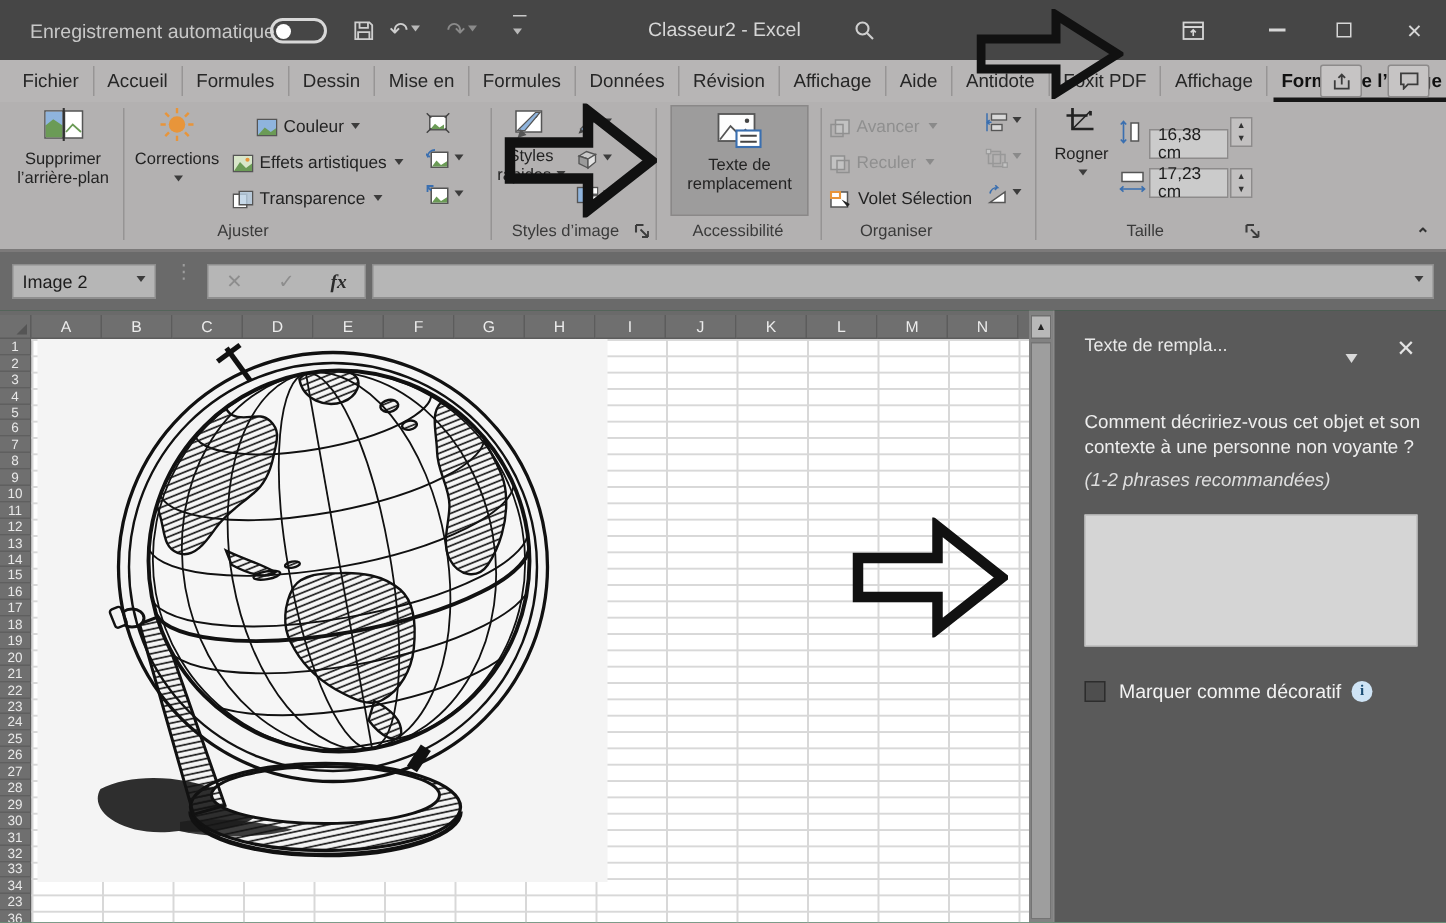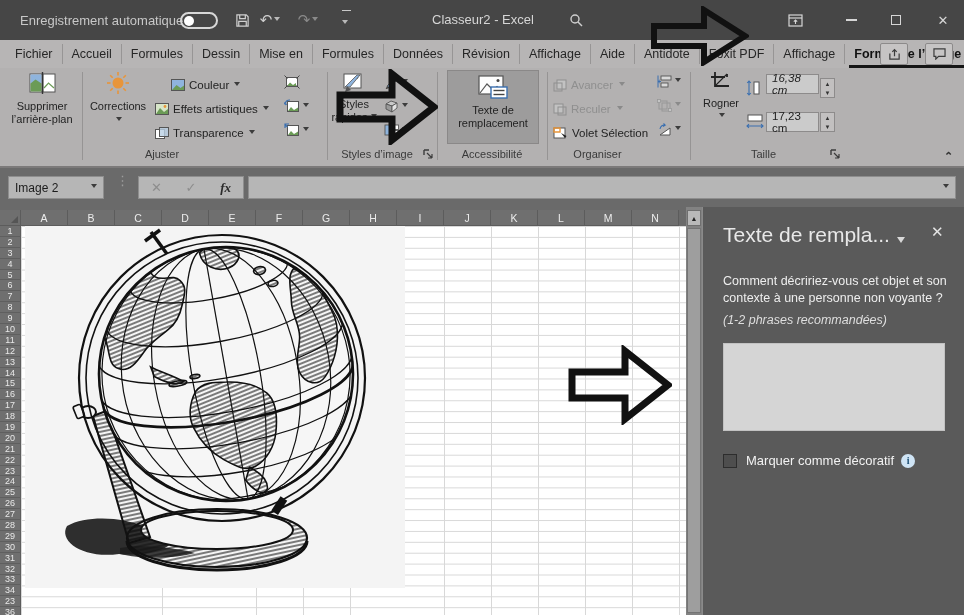--- a/index.html
+++ b/index.html
@@ -67,21 +67,21 @@
            background-size:47px 10.9px; }
   .globe-wrap { position:absolute; left:25px; top:19px; width:380px; height:362px; background:#f4f4f4; }
 
   
   .vscroll { position:absolute; left:686px; top:207px; width:16px; height:408px; background:#828282; }
   .vs-up { position:absolute; left:1px; top:3px; width:14px; height:16px; background:#b8b8b8; border:1px solid #6f6f6f; display:flex; align-items:center; justify-content:center; font-size:7px; color:#222; }
   .vs-thumb { position:absolute; left:1px; top:21px; width:14px; height:385px; background:#9e9e9e; border:1px solid #747474; }
 
   
   .pane { position:absolute; left:702px; top:207px; width:262px; height:408px; background:#5a5a5a; border-left:1px solid #8a8a8a; color:#ececec; }
-  .pane-title { position:absolute; left:20px; top:16px; font-size:21px; color:#e8e8e8; }
+  .pane-title { position:absolute; left:20px; top:16px; font-size:12px; color:#e8e8e8; }
   .pane-caret { position:absolute; left:192px; top:26px; }
   .pane-close { position:absolute; left:228px; top:16px; font-size:15px; color:#e4e4e4; }
   .pane-q { position:absolute; left:20px; top:66px; width:236px; font-size:12.5px; line-height:1.32; color:#eeeeee; }
   .pane-hint { position:absolute; left:20px; top:106px; font-size:12.5px; font-style:italic; color:#dedede; }
   .pane-ta { position:absolute; left:20px; top:136px; width:222px; height:88px; background:#d5d5d5; border:1px solid #c2c2c2; resize:none; outline:none; }
   .deco-row { position:absolute; left:20px; top:246px; display:flex; align-items:center; }
   .deco-cb { width:14px; height:14px; background:#4e4e4e; border:1.5px solid #2d2d2d; margin-right:9px; }
   .deco-lbl { font-size:13px; color:#f2f2f2; }
   .info-ic { width:14px; height:14px; border-radius:50%; background:#cfe4f5; color:#1c4e74; font-size:10px; font-weight:bold; display:flex; align-items:center; justify-content:center; margin-left:7px; font-family:"Liberation Serif",serif; }
 
@@ -381,21 +381,21 @@
           <path d="M1 6 h14 M17 6 v-3" fill="none" stroke="#222" stroke-width="1.8"></path>
           <path d="M5 15 L17 3" stroke="#222" stroke-width="1.1"></path>
         </svg>
       <span style="margin-top:4px">Rogner</span>
       <span class="cv dark" style="margin-top:3px"></span>
     </div>
     <svg style="position:absolute; left:746px; top:12px;" width="16" height="16" viewBox="0 0 16 16">
         <path d="M3 1 v14 M1.2 3 L3 1 l1.8 2 M1.2 13 L3 15 l1.8 -2" fill="none" stroke="#3a6fb0" stroke-width="1.1"></path>
         <rect x="8" y="2" width="5" height="12" fill="#fff" stroke="#555"></rect>
       </svg>
-    <div class="spinfld" style="left:766px; top:6px;font-style:italic;">16,38 cm</div>
+    <div class="spinfld" style="left:766px; top:18px;">16,38 cm</div>
     <div class="spin" style="left:820px; top:10px;">
         <div>▲</div>
         <div>▼</div>
       </div>
     <svg style="position:absolute; left:746px; top:46px;" width="18" height="16" viewBox="0 0 18 16">
         <rect x="2" y="1" width="14" height="6" fill="#fff" stroke="#555"></rect>
         <path d="M1 12 h16 M3 10.2 L1 12 l2 1.8 M15 10.2 L17 12 l-2 1.8" fill="none" stroke="#3a6fb0" stroke-width="1.1"></path>
       </svg>
     <div class="spinfld" style="left:766px; top:44px;">17,23 cm</div>
     <div class="spin" style="left:820px; top:44px;">

